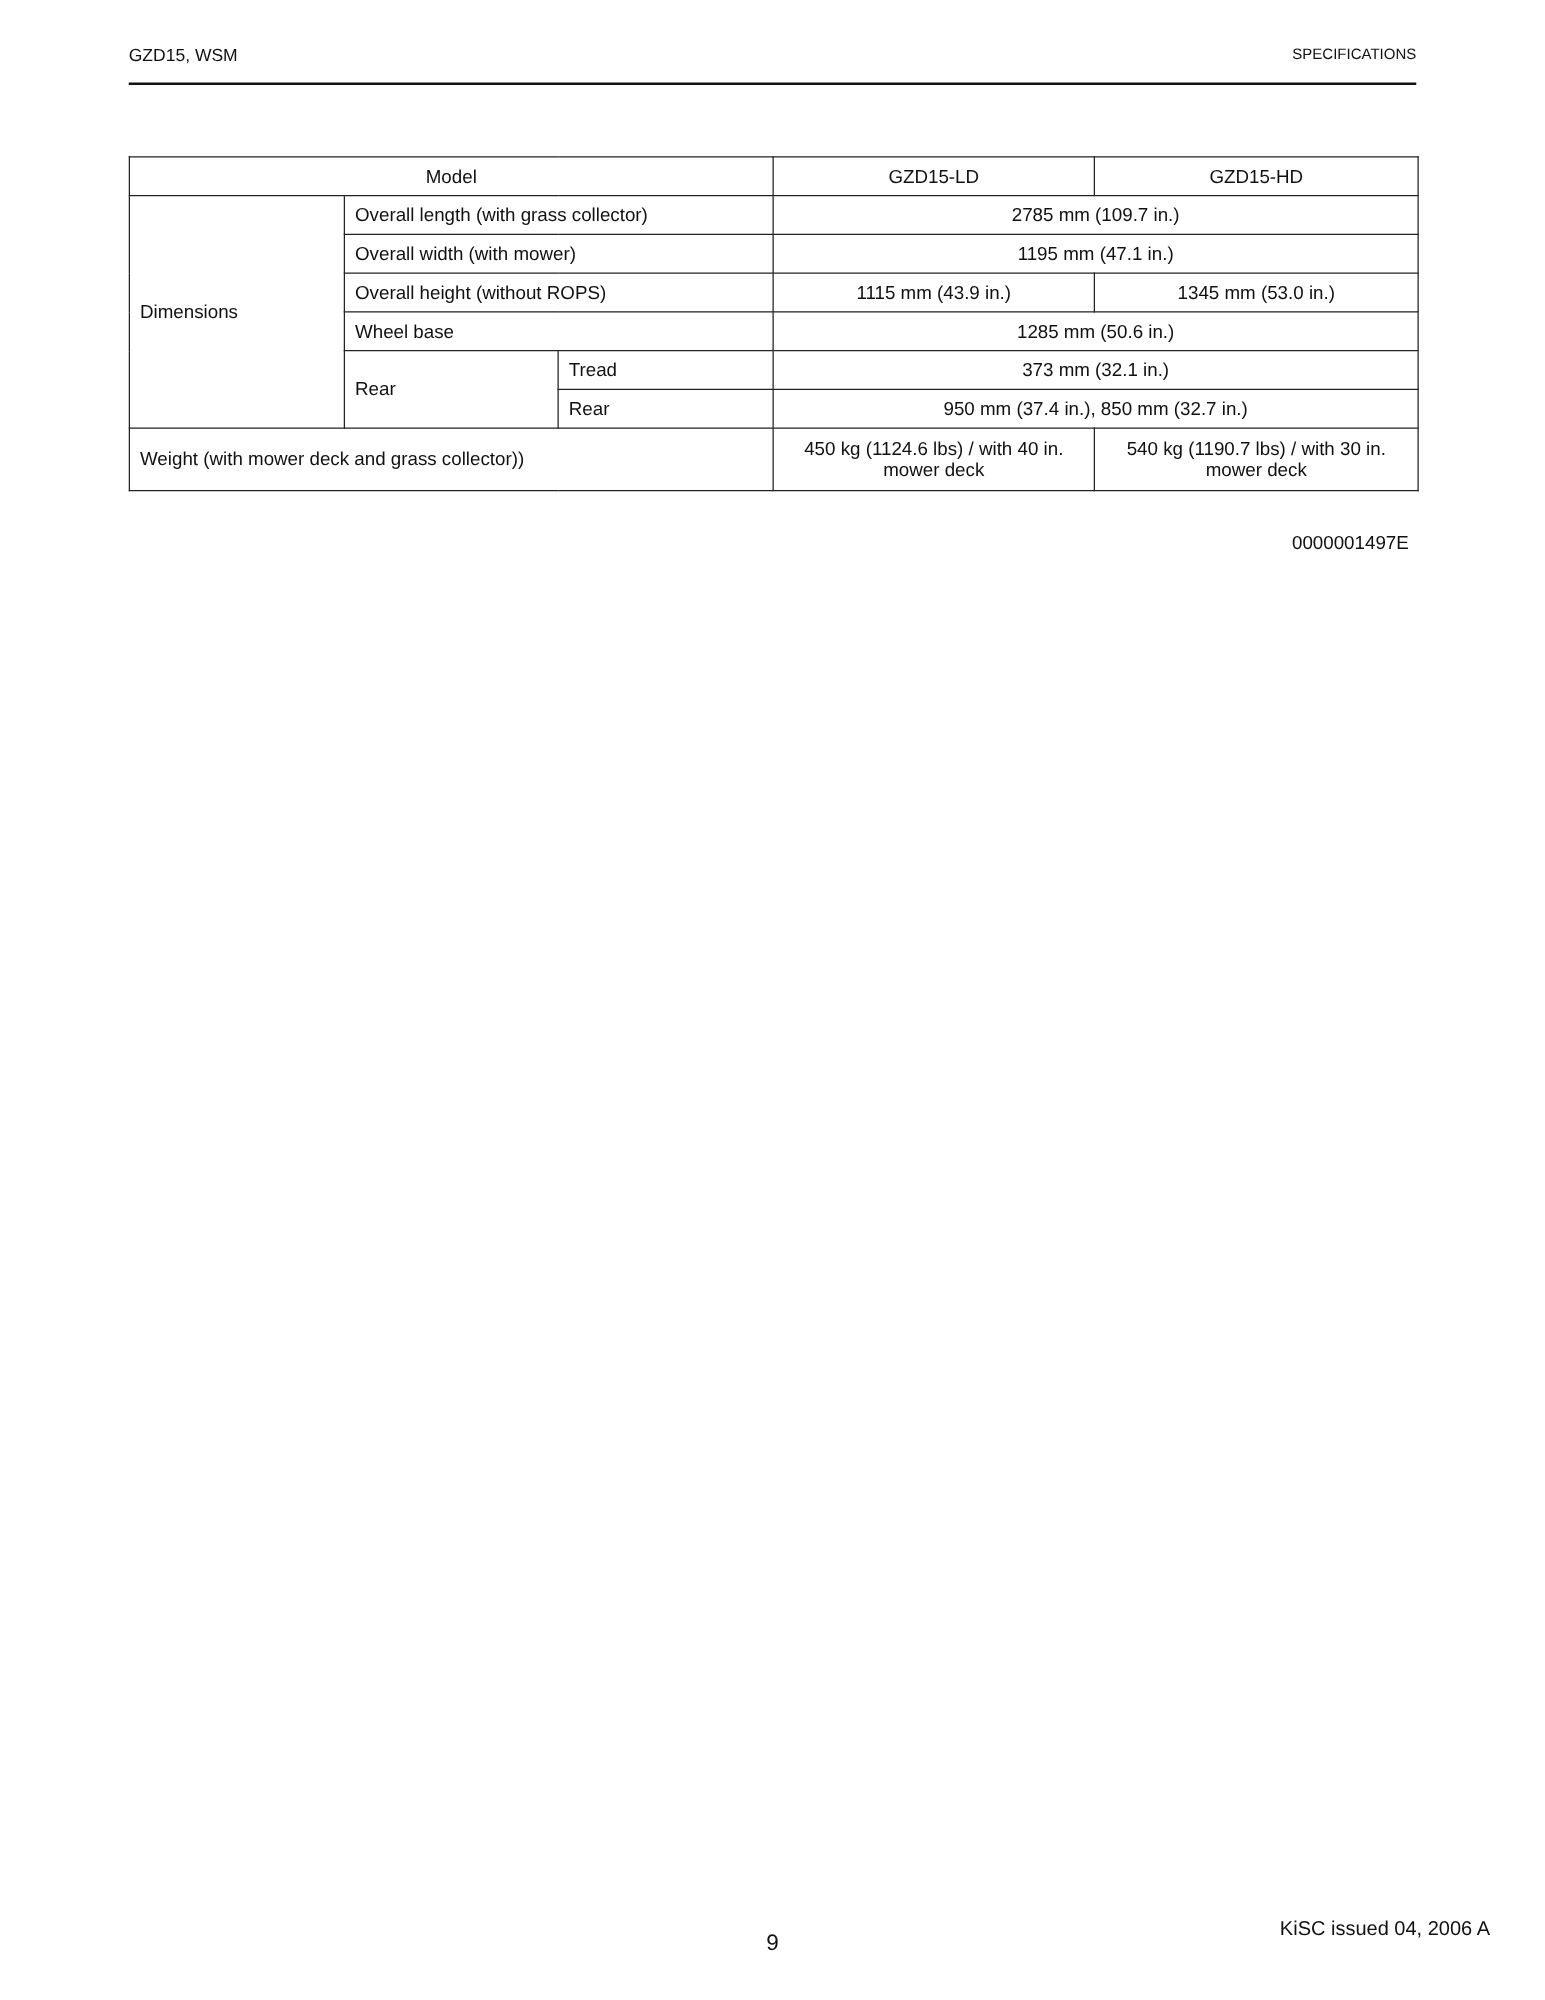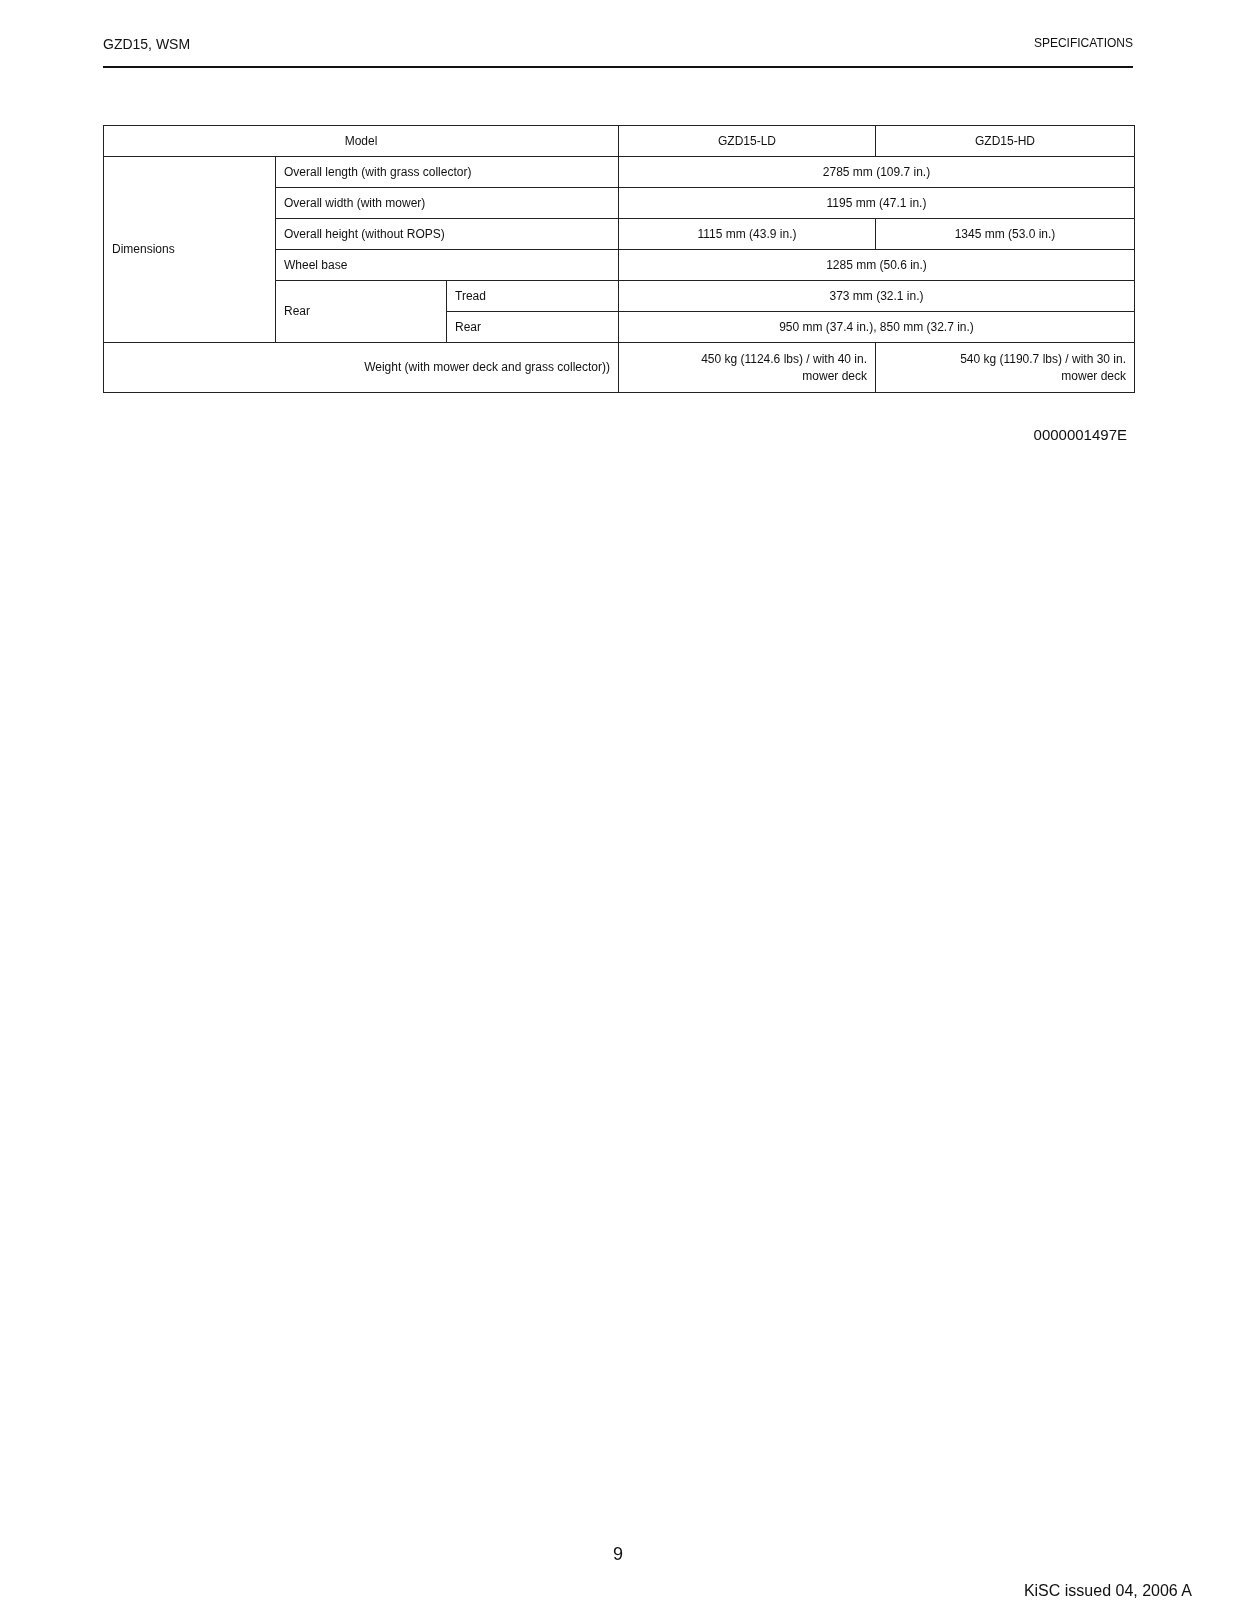--- a/index.html
+++ b/index.html
@@ -2,27 +2,27 @@
 <html><head>
 <meta charset="utf-8">
 <style>
   html, body { margin:0; padding:0; background:#ffffff; }
   body { width:1236px; height:1600px; position:relative; overflow:hidden;
          font-family:"Liberation Sans", sans-serif; color:#111; }
   .hdr-left { position:absolute; left:103px; top:36px; font-size:14px; }
   .hdr-right { position:absolute; right:103px; top:36px; font-size:12px; }
   .hdr-rule { position:absolute; left:103px; width:1030px; top:66px; height:0; border-top:2.5px solid #111; }
   table.spec { position:absolute; left:103px; top:125px; width:1031px; border-collapse:collapse;
-               font-size:12px; table-layout:fixed; }
+               font-size:15px; table-layout:fixed; }
   table.spec td { border:1.6px solid #222; padding:0 8px; vertical-align:middle; height:30px; line-height:17px; }
   table.spec td.c { text-align:center; }
-  table.spec tr.wt td { height:49px;text-align:right; }
+  table.spec tr.wt td { height:49px; }
   .docid { position:absolute; right:109px; top:426px; font-size:15px; }
   .pagenum { position:absolute; left:0; width:1236px; text-align:center; top:1544px; font-size:18px; }
-  .issued { position:absolute; right:44px; top:1535px; font-size:16px;margin-top:47px; }
+  .issued { position:absolute; right:44px; top:1535px; font-size:16px; }
 </style>
 </head>
 <body>
 
 <div class="hdr-left">GZD15, WSM</div>
 <div class="hdr-right">SPECIFICATIONS</div>
 <div class="hdr-rule"></div>
 
 <table class="spec">
   <colgroup>

